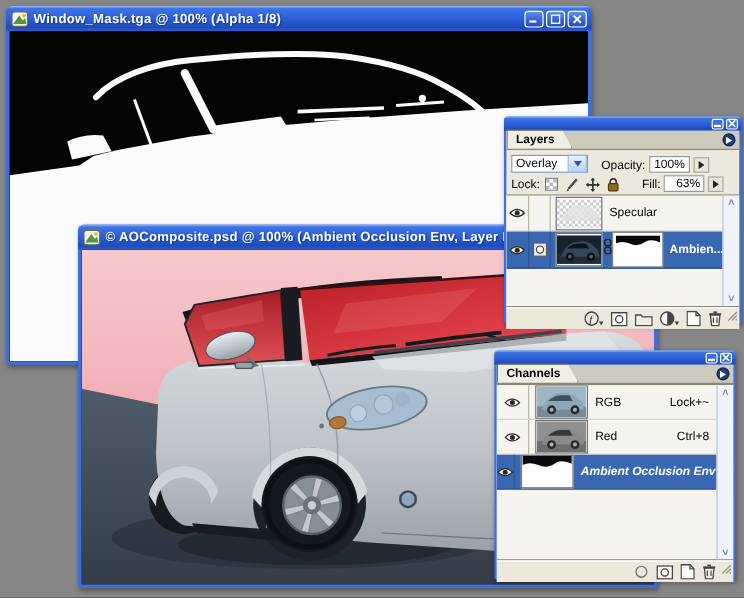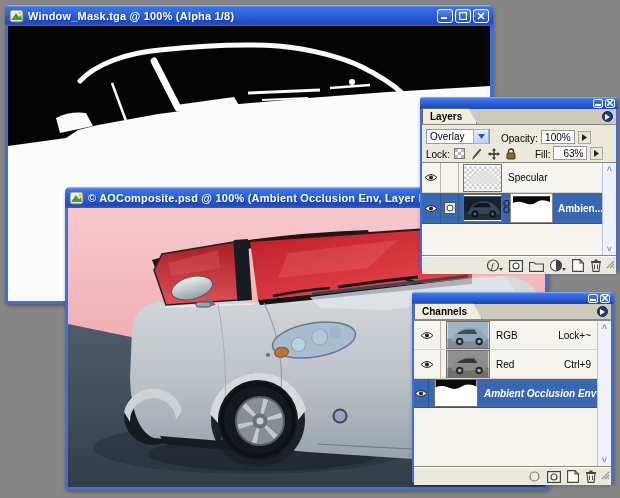--- a/index.html
+++ b/index.html
@@ -502,21 +502,21 @@
             <svg width="14" height="9">
                 <use href="#eye"></use>
               </svg>
             </div>
           <span class="thumb t-red" style="margin-left:5px;">
             <svg width="42" height="26">
                 <use href="#mcar"></use>
               </svg>
             </span>
           <span class="lname">Red</span>
-          <span class="shortcut">Ctrl+9</span>
+          <span class="shortcut">Ctrl+8</span>
         </div>
 
 
 
         <div class="prow sel italic" style="height:29px;">
           <div class="cell" style="width:27px;">
             <svg width="14" height="9">
                 <use href="#eye"></use>
               </svg>
             </div>

